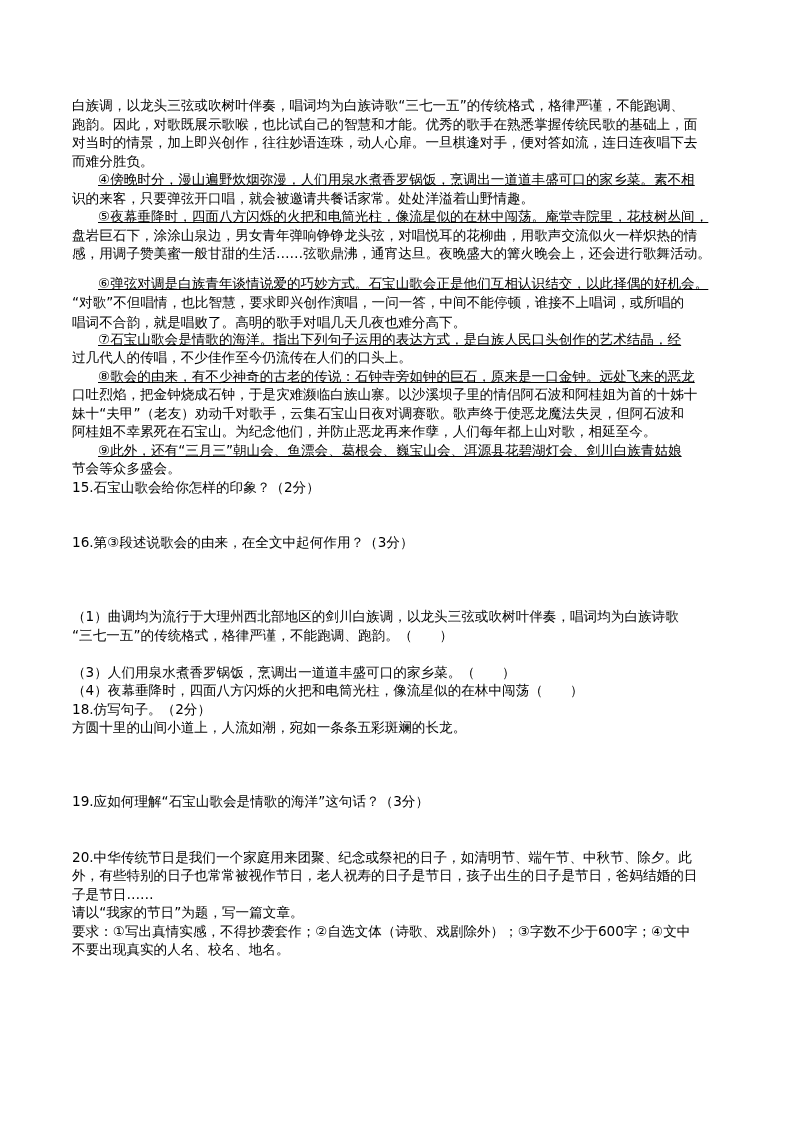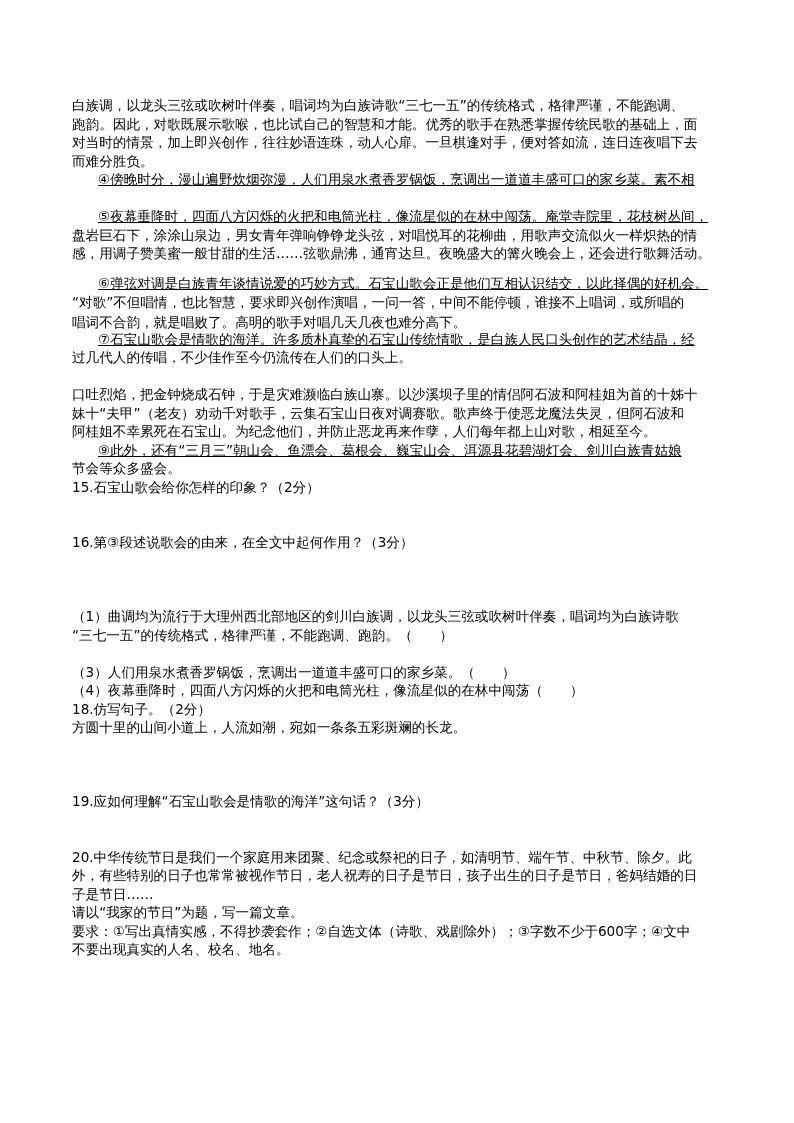--- a/index.html
+++ b/index.html
@@ -20,28 +20,30 @@
 </head>
 <body>
 
 <div class="page">
 
   <div class="ln" style="top:96px">白族调，以龙头三弦或吹树叶伴奏，唱词均为白族诗歌“三七一五”的传统格式，格律严谨，不能跑调、</div>
   <div class="ln" style="top:115px">跑韵。因此，对歌既展示歌喉，也比试自己的智慧和才能。优秀的歌手在熟悉掌握传统民歌的基础上，面</div>
   <div class="ln" style="top:133px">对当时的情景，加上即兴创作，往往妙语连珠，动人心扉。一旦棋逢对手，便对答如流，连日连夜唱下去</div>
   <div class="ln" style="top:152px">而难分胜负。</div>
   <div class="ln ind" style="top:170px">④傍晚时分，漫山遍野炊烟弥漫，人们用泉水煮香罗锅饭，烹调出一道道丰盛可口的家乡菜。素不相</div>
+  <div class="ln" style="top:189px">识的来客，只要弹弦开口唱，就会被邀请共餐话家常。处处洋溢着山野情趣。</div>
   <div class="ln ind" style="top:207px">⑤夜幕垂降时，四面八方闪烁的火把和电筒光柱，像流星似的在林中闯荡。庵堂寺院里，花枝树丛间，</div>
   <div class="ln" style="top:226px">盘岩巨石下，涂涂山泉边，男女青年弹响铮铮龙头弦，对唱悦耳的花柳曲，用歌声交流似火一样炽热的情</div>
   <div class="ln" style="top:244px">感，用调子赞美蜜一般甘甜的生活……弦歌鼎沸，通宵达旦。夜晚盛大的篝火晚会上，还会进行歌舞活动。</div>
   <div class="ln ind" style="top:274px">⑥弹弦对调是白族青年谈情说爱的巧妙方式。石宝山歌会正是他们互相认识结交，以此择偶的好机会。</div>
   <div class="ln" style="top:293px">“对歌”不但唱情，也比智慧，要求即兴创作演唱，一问一答，中间不能停顿，谁接不上唱词，或所唱的</div>
   <div class="ln" style="top:313px">唱词不合韵，就是唱败了。高明的歌手对唱几天几夜也难分高下。</div>
-  <div class="ln ind" style="top:330px">⑦石宝山歌会是情歌的海洋。许多质朴真挚的石宝山传统情歌，是白族人民口头创作的艺术结晶，经</div>
+  <div class="ln ind" style="top:330px">⑦石宝山歌会是情歌的海洋。指出下列句子运用的表达方式，是白族人民口头创作的艺术结晶，经</div>
   <div class="ln" style="top:348px">过几代人的传唱，不少佳作至今仍流传在人们的口头上。</div>
+  <div class="ln ind" style="top:367px">⑧歌会的由来，有不少神奇的古老的传说：石钟寺旁如钟的巨石，原来是一口金钟。远处飞来的恶龙</div>
   <div class="ln" style="top:385px">口吐烈焰，把金钟烧成石钟，于是灾难濒临白族山寨。以沙溪坝子里的情侣阿石波和阿桂姐为首的十姊十</div>
   <div class="ln" style="top:404px">妹十“夫甲”（老友）劝动千对歌手，云集石宝山日夜对调赛歌。歌声终于使恶龙魔法失灵，但阿石波和</div>
   <div class="ln" style="top:422px">阿桂姐不幸累死在石宝山。为纪念他们，并防止恶龙再来作孽，人们每年都上山对歌，相延至今。</div>
   <div class="ln ind" style="top:441px">⑨此外，还有“三月三”朝山会、鱼漂会、葛根会、巍宝山会、洱源县花碧湖灯会、剑川白族青姑娘</div>
   <div class="ln" style="top:459px">节会等众多盛会。</div>
 
   <div class="ln" style="top:478px">15.石宝山歌会给你怎样的印象？（2分）</div>
   <div class="ln" style="top:533px">16.第③段述说歌会的由来，在全文中起何作用？（3分）</div>
 
   <div class="ln" style="top:607px">（1）曲调均为流行于大理州西北部地区的剑川白族调，以龙头三弦或吹树叶伴奏，唱词均为白族诗歌</div>

